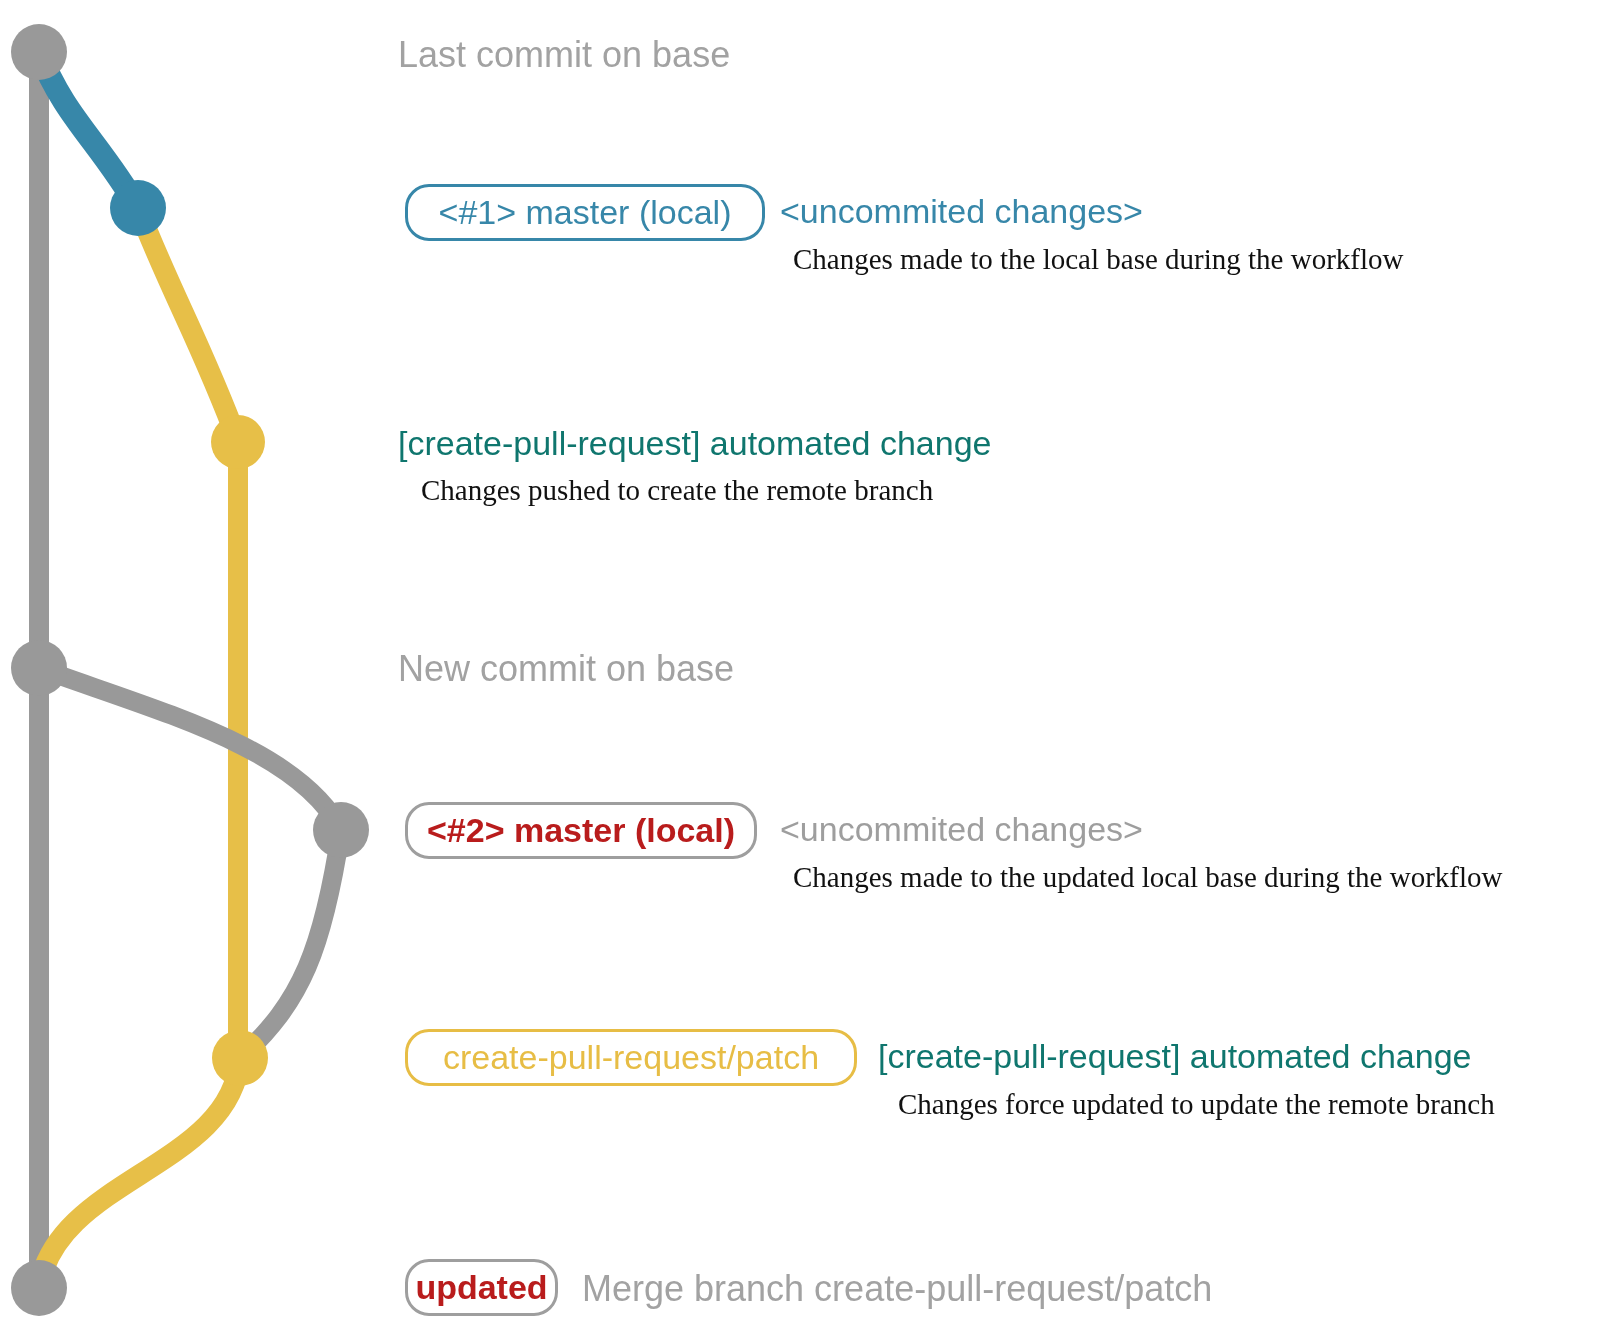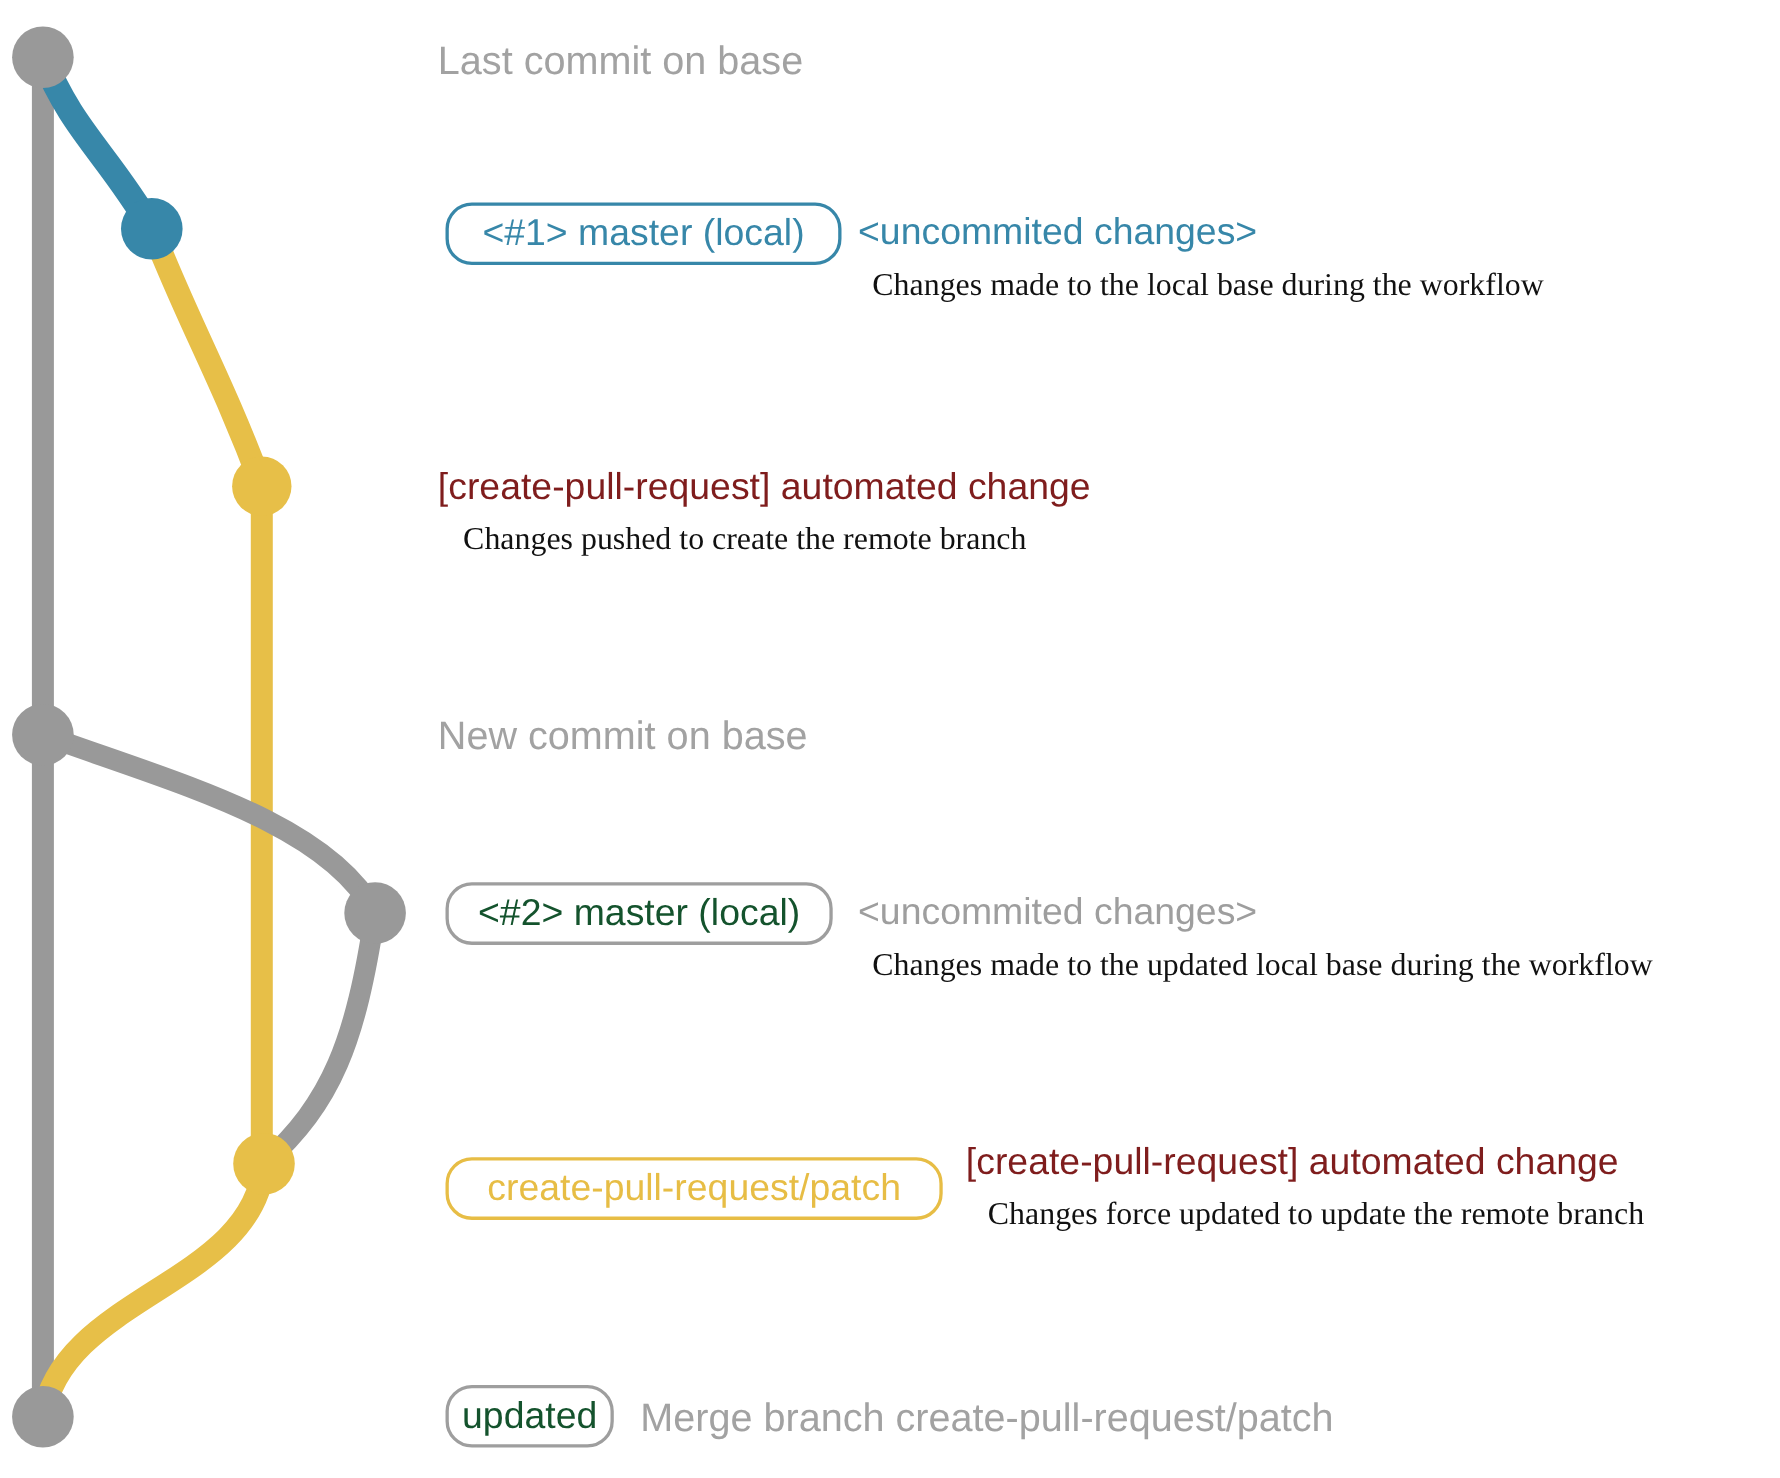--- a/index.html
+++ b/index.html
@@ -10,38 +10,38 @@
     background:#ffffff;
     overflow:hidden;
     font-family:"Liberation Sans", sans-serif;
     padding-left:48px;
   }
   .stage svg{position:absolute;left:0;top:0;}
   .txt{position:absolute;white-space:nowrap;}
   .gray-head{font-size:36px;color:#a2a2a2;}
   .blue-txt{font-size:34px;color:#3787a9;}
   .gray-txt{font-size:34px;color:#9e9e9e;}
-  .yellow-txt{font-size:34px;color:#7f1d1d;}
+  .yellow-txt{font-size:34px;color:#0f766e;}
   .serif-note{font-family:"Liberation Serif", serif;font-size:29px;color:#111111;}
   .badge{
     position:absolute;
     box-sizing:border-box;
     height:57px;
     border:3px solid;
     border-radius:24px;
     display:flex;
     align-items:center;
     justify-content:center;
     font-size:34px;
     background:#ffffff;
     text-align:right;
   }
   .badge-blue{border-color:#3787a9;color:#3787a9;}
-  .badge-gray{border-color:#9e9e9e;color:#14532d;}
-  .badge-yellow{border-color:#e7bd45;color:#e7bd45;margin-top:23px;}
+  .badge-gray{border-color:#9e9e9e;color:#b91c1c;font-weight:bold;}
+  .badge-yellow{border-color:#e7bd45;color:#e7bd45;}
 </style>
 </head>
 <body>
 
 <div class="stage">
 
   <svg width="1618" height="1344" viewBox="0 0 1618 1344">
 
     <path d="M 39 52 L 39 1288" fill="none" stroke-width="20" stroke="#999999"></path>
 

